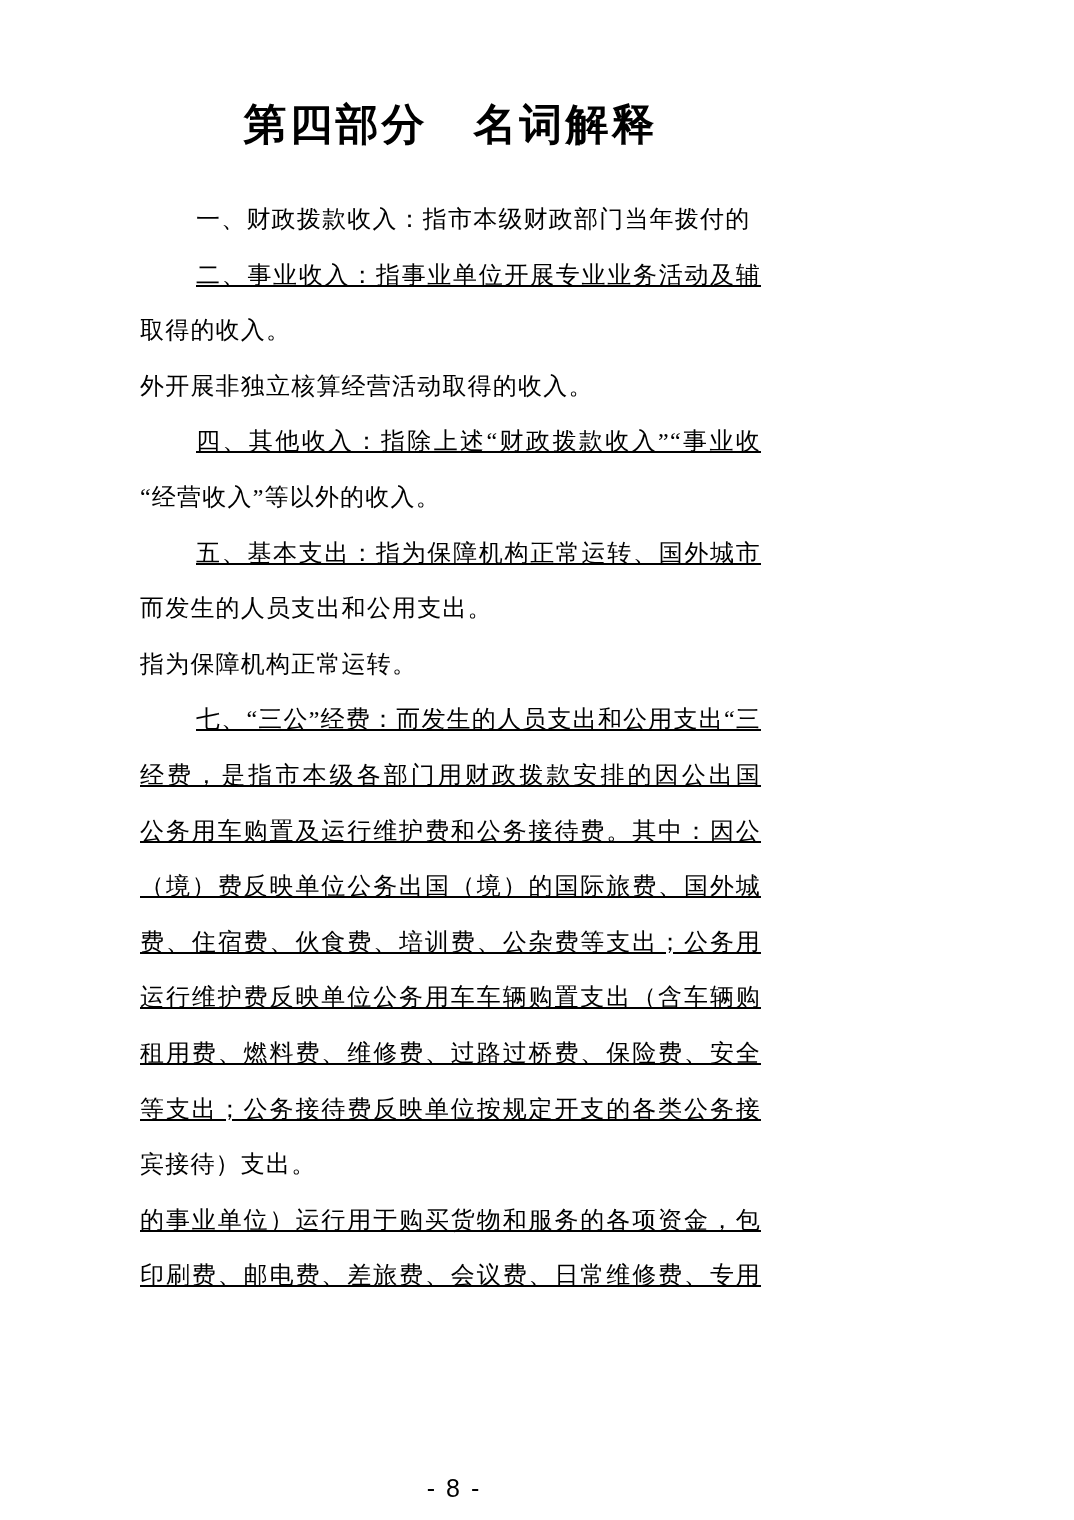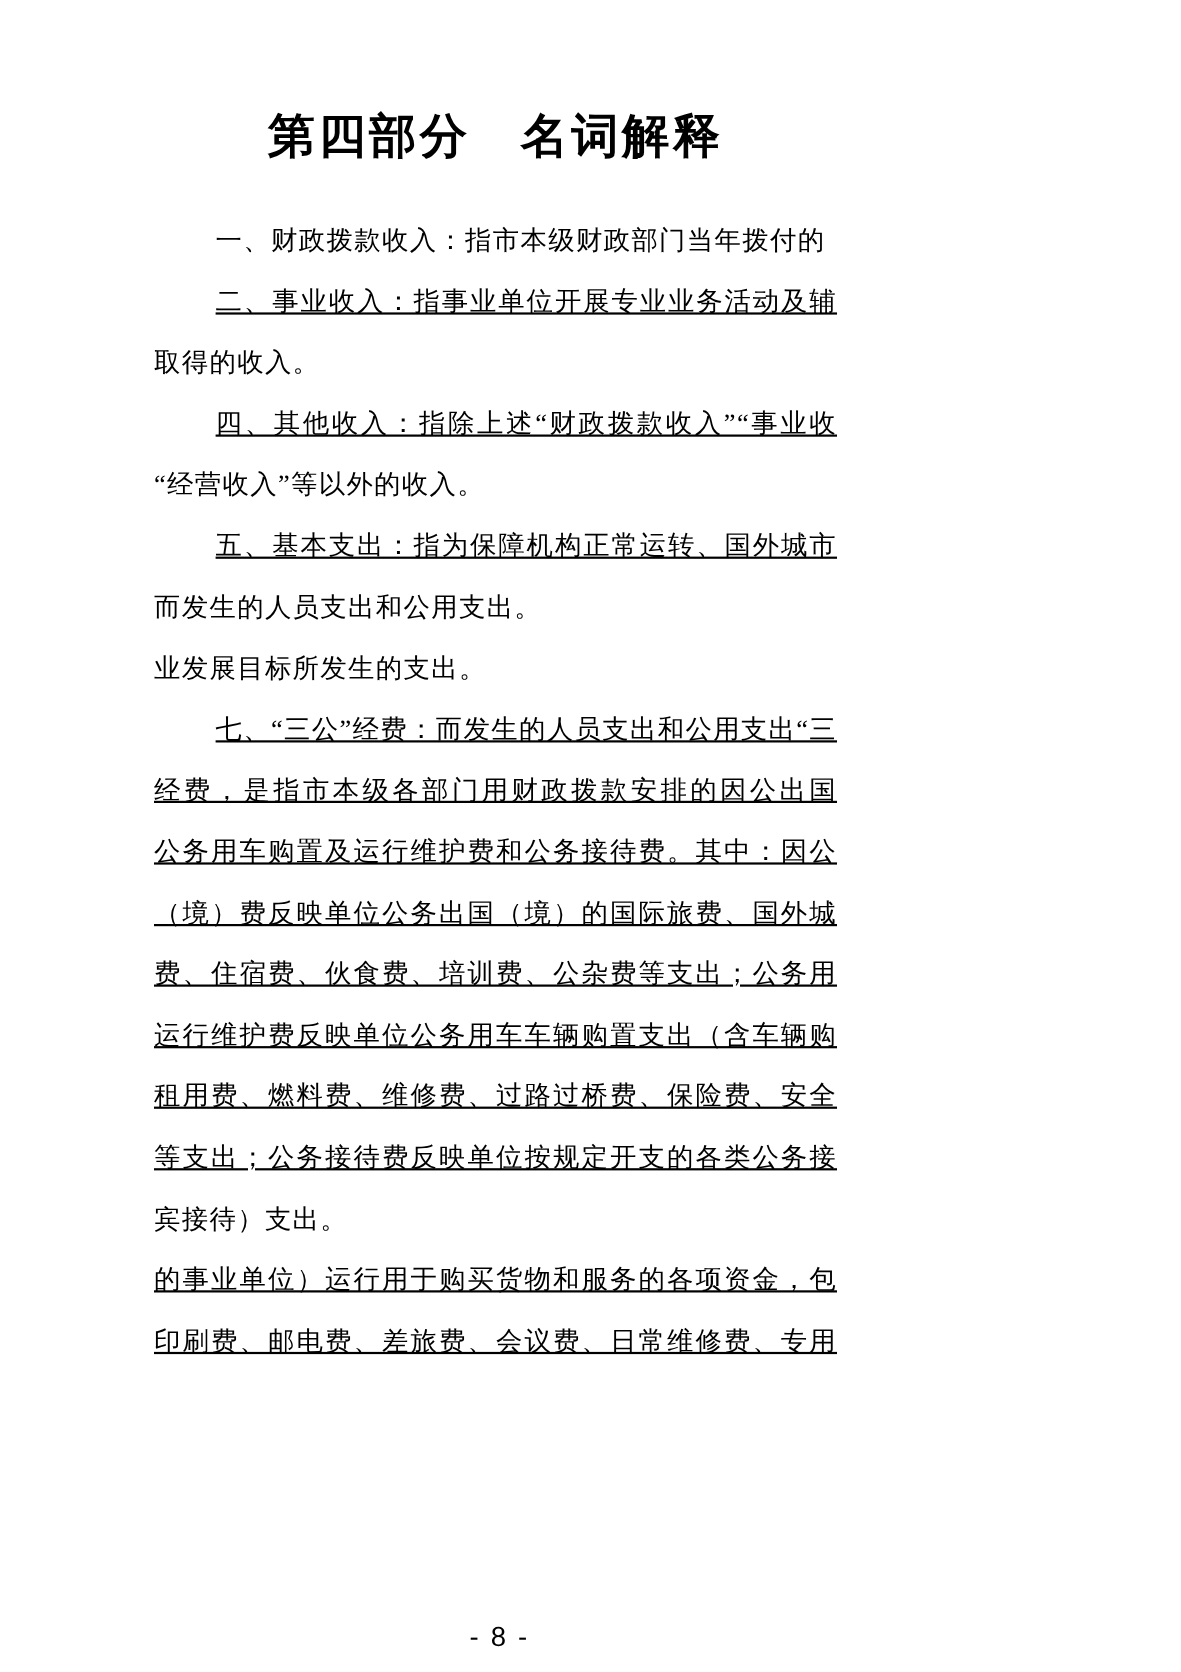--- a/index.html
+++ b/index.html
@@ -63,25 +63,26 @@
 </head>
 <body>
 
 <div class="page">
   <h1 class="doc-title">第四部分　名词解释</h1>
 
   <div class="doc-body">
       <div class="line indent">一、财政拨款收入：指市本级财政部门当年拨付的资金。</div>
       <div class="line indent fill">二、事业收入：指事业单位开展专业业务活动及辅助活动所</div>
       <div class="line">取得的收入。</div>
+      <div class="line">外开展非独立核算经营活动取得的收入。</div>
       <div class="line indent fill">四、其他收入：指除上述“财政拨款收入”“事业收入”</div>
       <div class="line">“经营收入”等以外的收入。</div>
       <div class="line indent fill">五、基本支出：指为保障机构正常运转、国外城市间交通</div>
       <div class="line">而发生的人员支出和公用支出。</div>
-      <div class="line">业发展目标所发生的支出。</div>
+      <div class="line">指为保障机构正常运转。</div>
       <div class="line indent fill">七、“三公”经费：而发生的人员支出和公用支出“三公”</div>
       <div class="line fill">经费，是指市本级各部门用财政拨款安排的因公出国（境）费、</div>
       <div class="line fill">公务用车购置及运行维护费和公务接待费。其中：因公出国</div>
       <div class="line fill">（境）费反映单位公务出国（境）的国际旅费、国外城市间交通</div>
       <div class="line fill">费、住宿费、伙食费、培训费、公杂费等支出；公务用车购置及</div>
       <div class="line fill">运行维护费反映单位公务用车车辆购置支出（含车辆购置税）及</div>
       <div class="line fill">租用费、燃料费、维修费、过路过桥费、保险费、安全奖励费用</div>
       <div class="line fill">等支出；公务接待费反映单位按规定开支的各类公务接待（含外</div>
       <div class="line">宾接待）支出。</div>
       <div class="line fill">的事业单位）运行用于购买货物和服务的各项资金，包括办公及</div>

